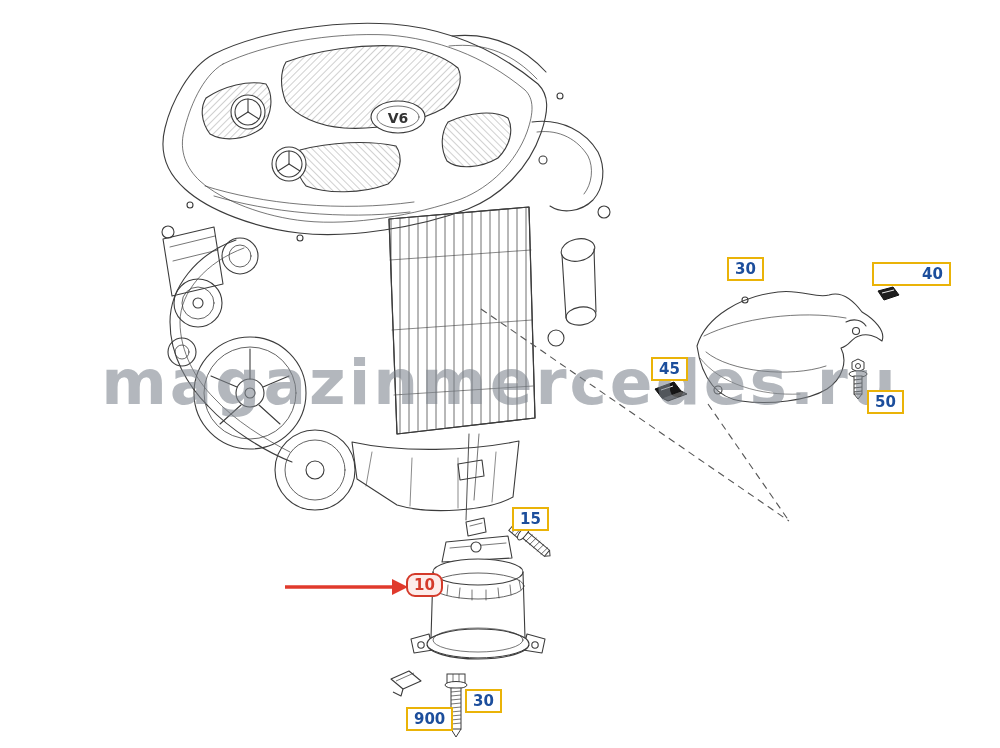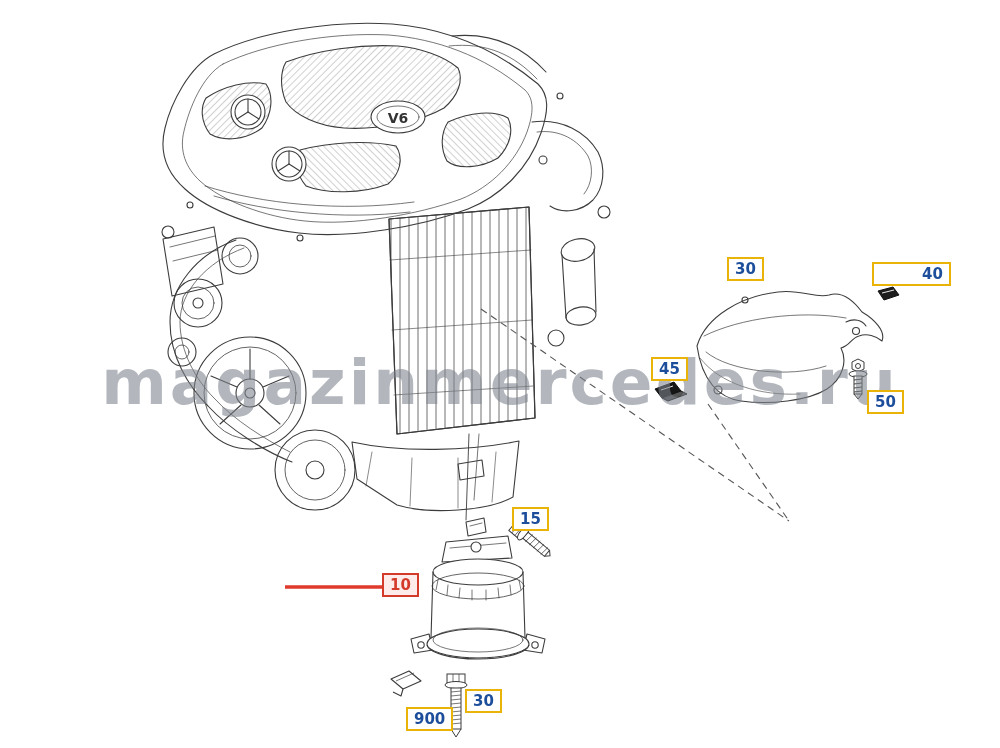--- a/index.html
+++ b/index.html
@@ -238,17 +238,17 @@
     </g>
   </svg>
 
   <div class="watermark">magazinmercedes.ru</div>
 
   <div class="callout" style="left:727px; top:257px;">30</div>
   <div class="callout" style="left:872px; top:262px;padding-left:48px;">40</div>
   <div class="callout" style="left:651px; top:357px;text-align:right;">45</div>
   <div class="callout" style="left:867px; top:390px;">50</div>
   <div class="callout" style="left:512px; top:507px;">15</div>
-  <div class="callout red" style="left:382px; top:573px;">10</div>
+  <div class="callout red" style="left:406px; top:573px;border-radius:9px;">10</div>
   <div class="callout" style="left:465px; top:689px;">30</div>
   <div class="callout" style="left:382px; top:707px;margin-left:24px;">900</div>
 
 </div>
 
 </body></html>

